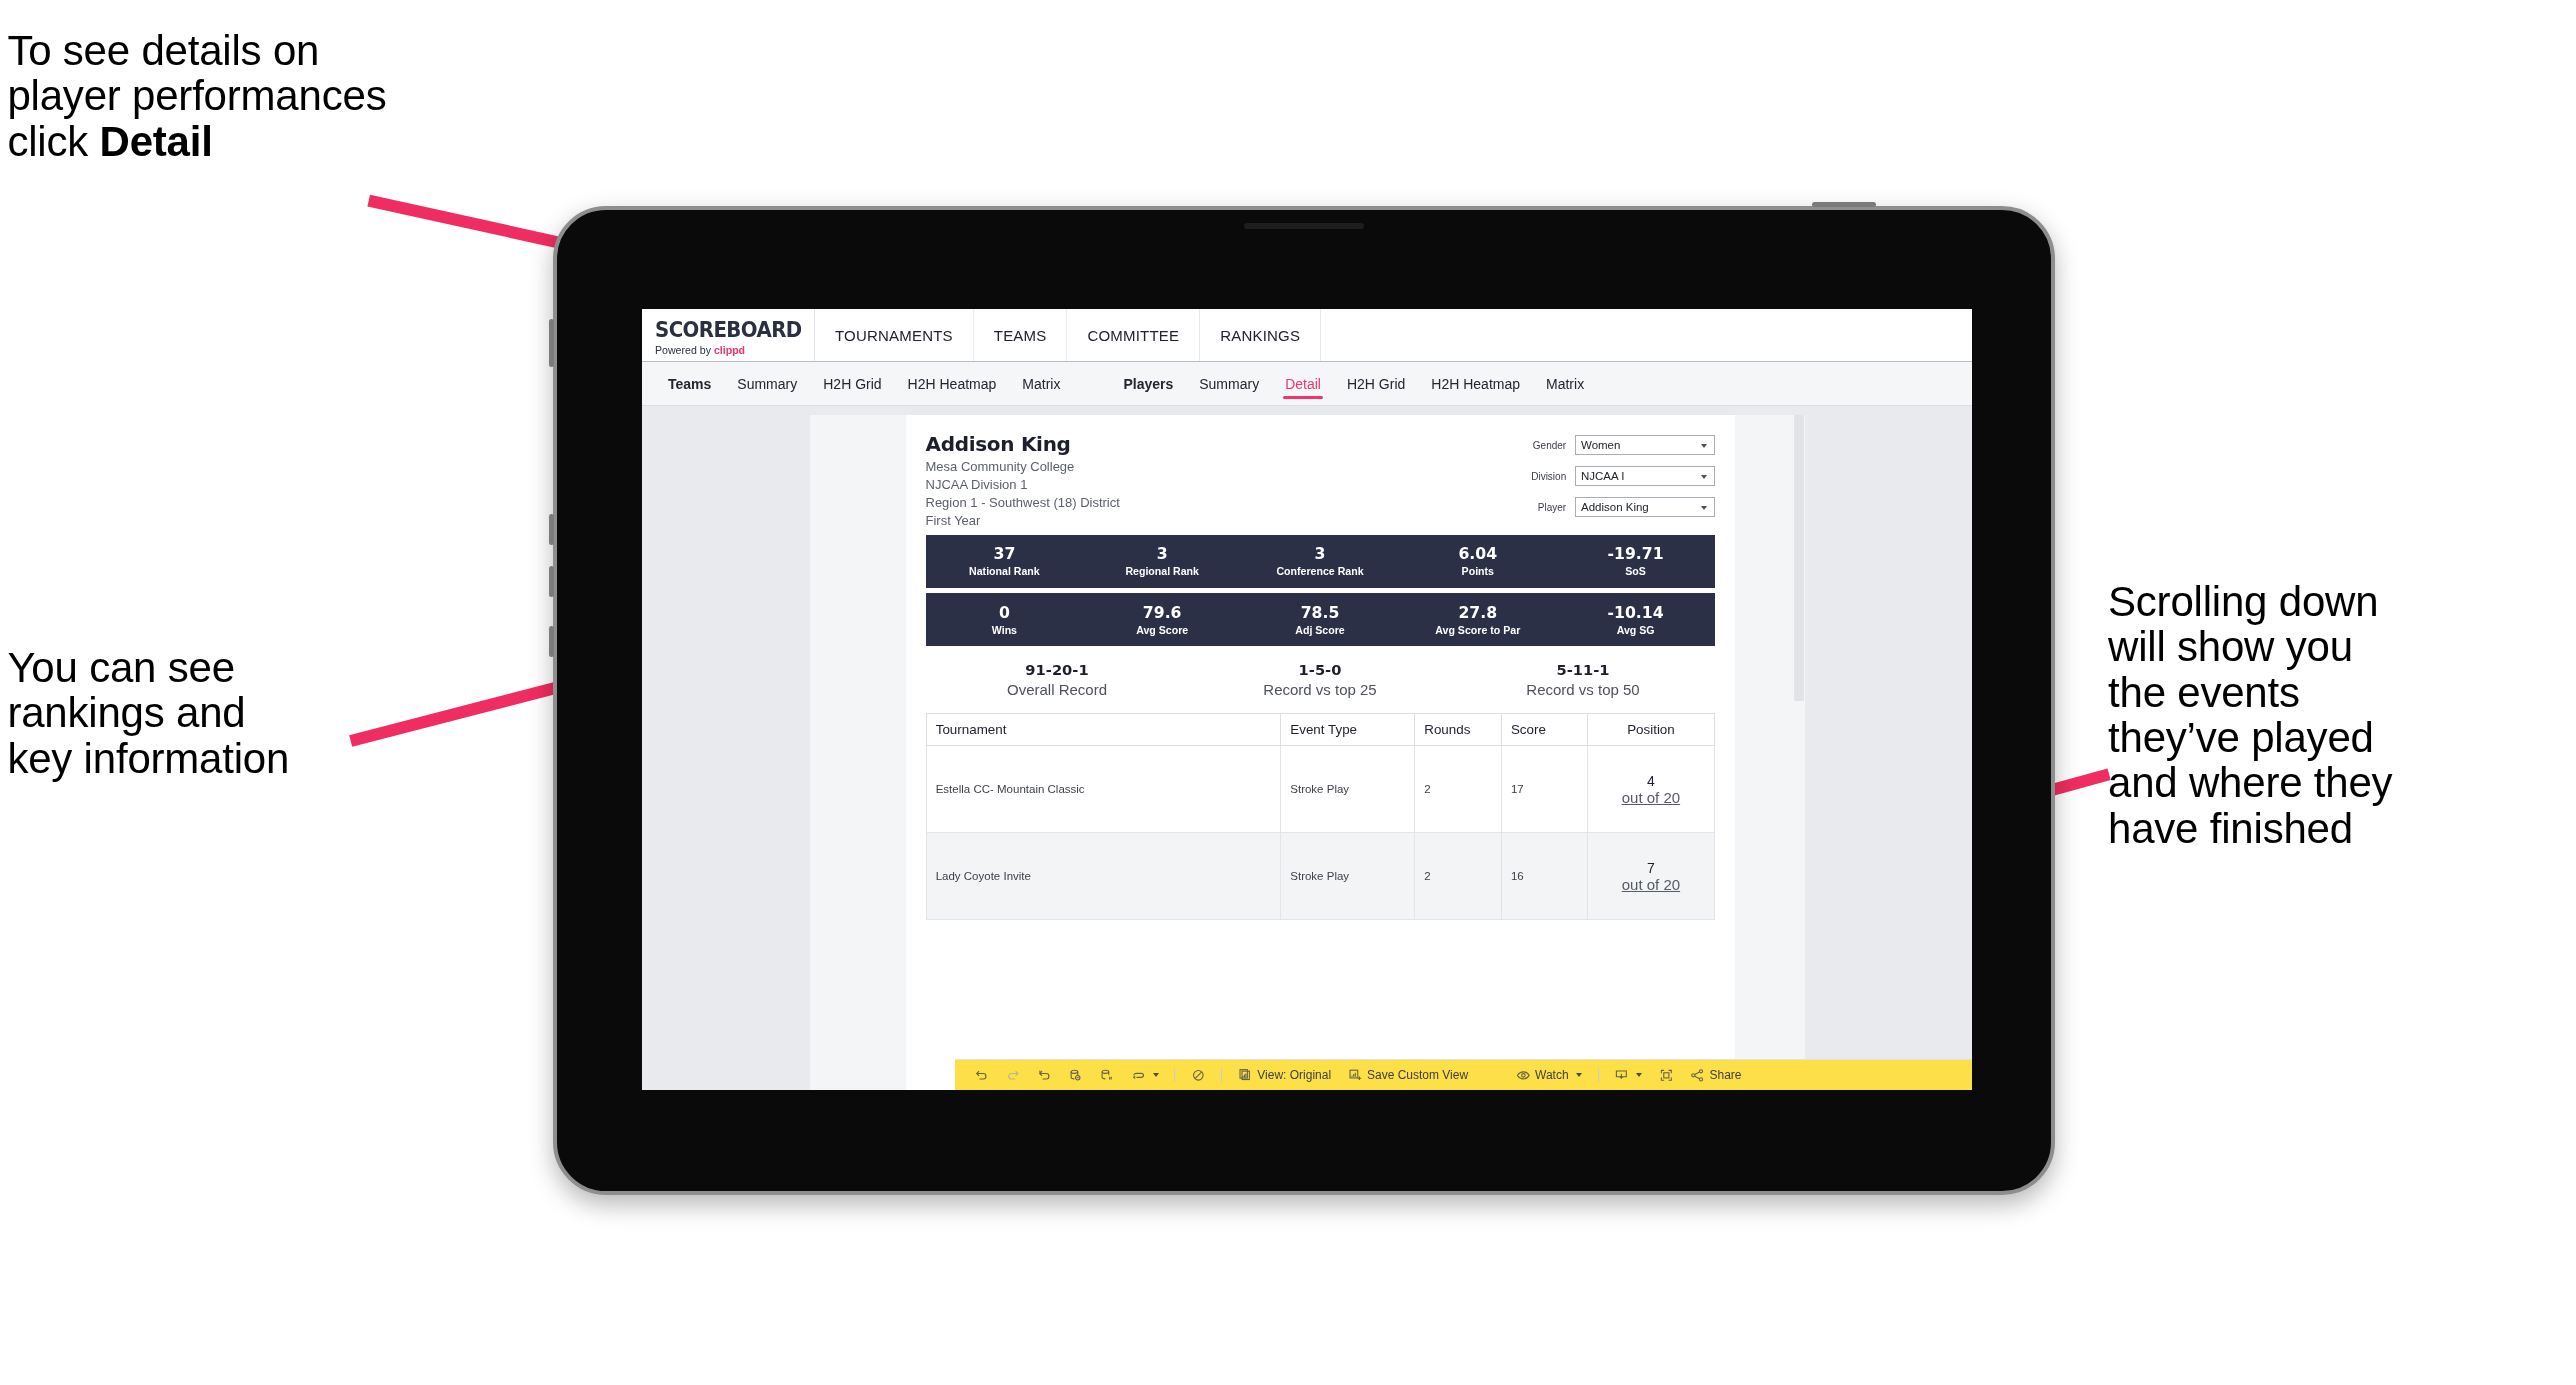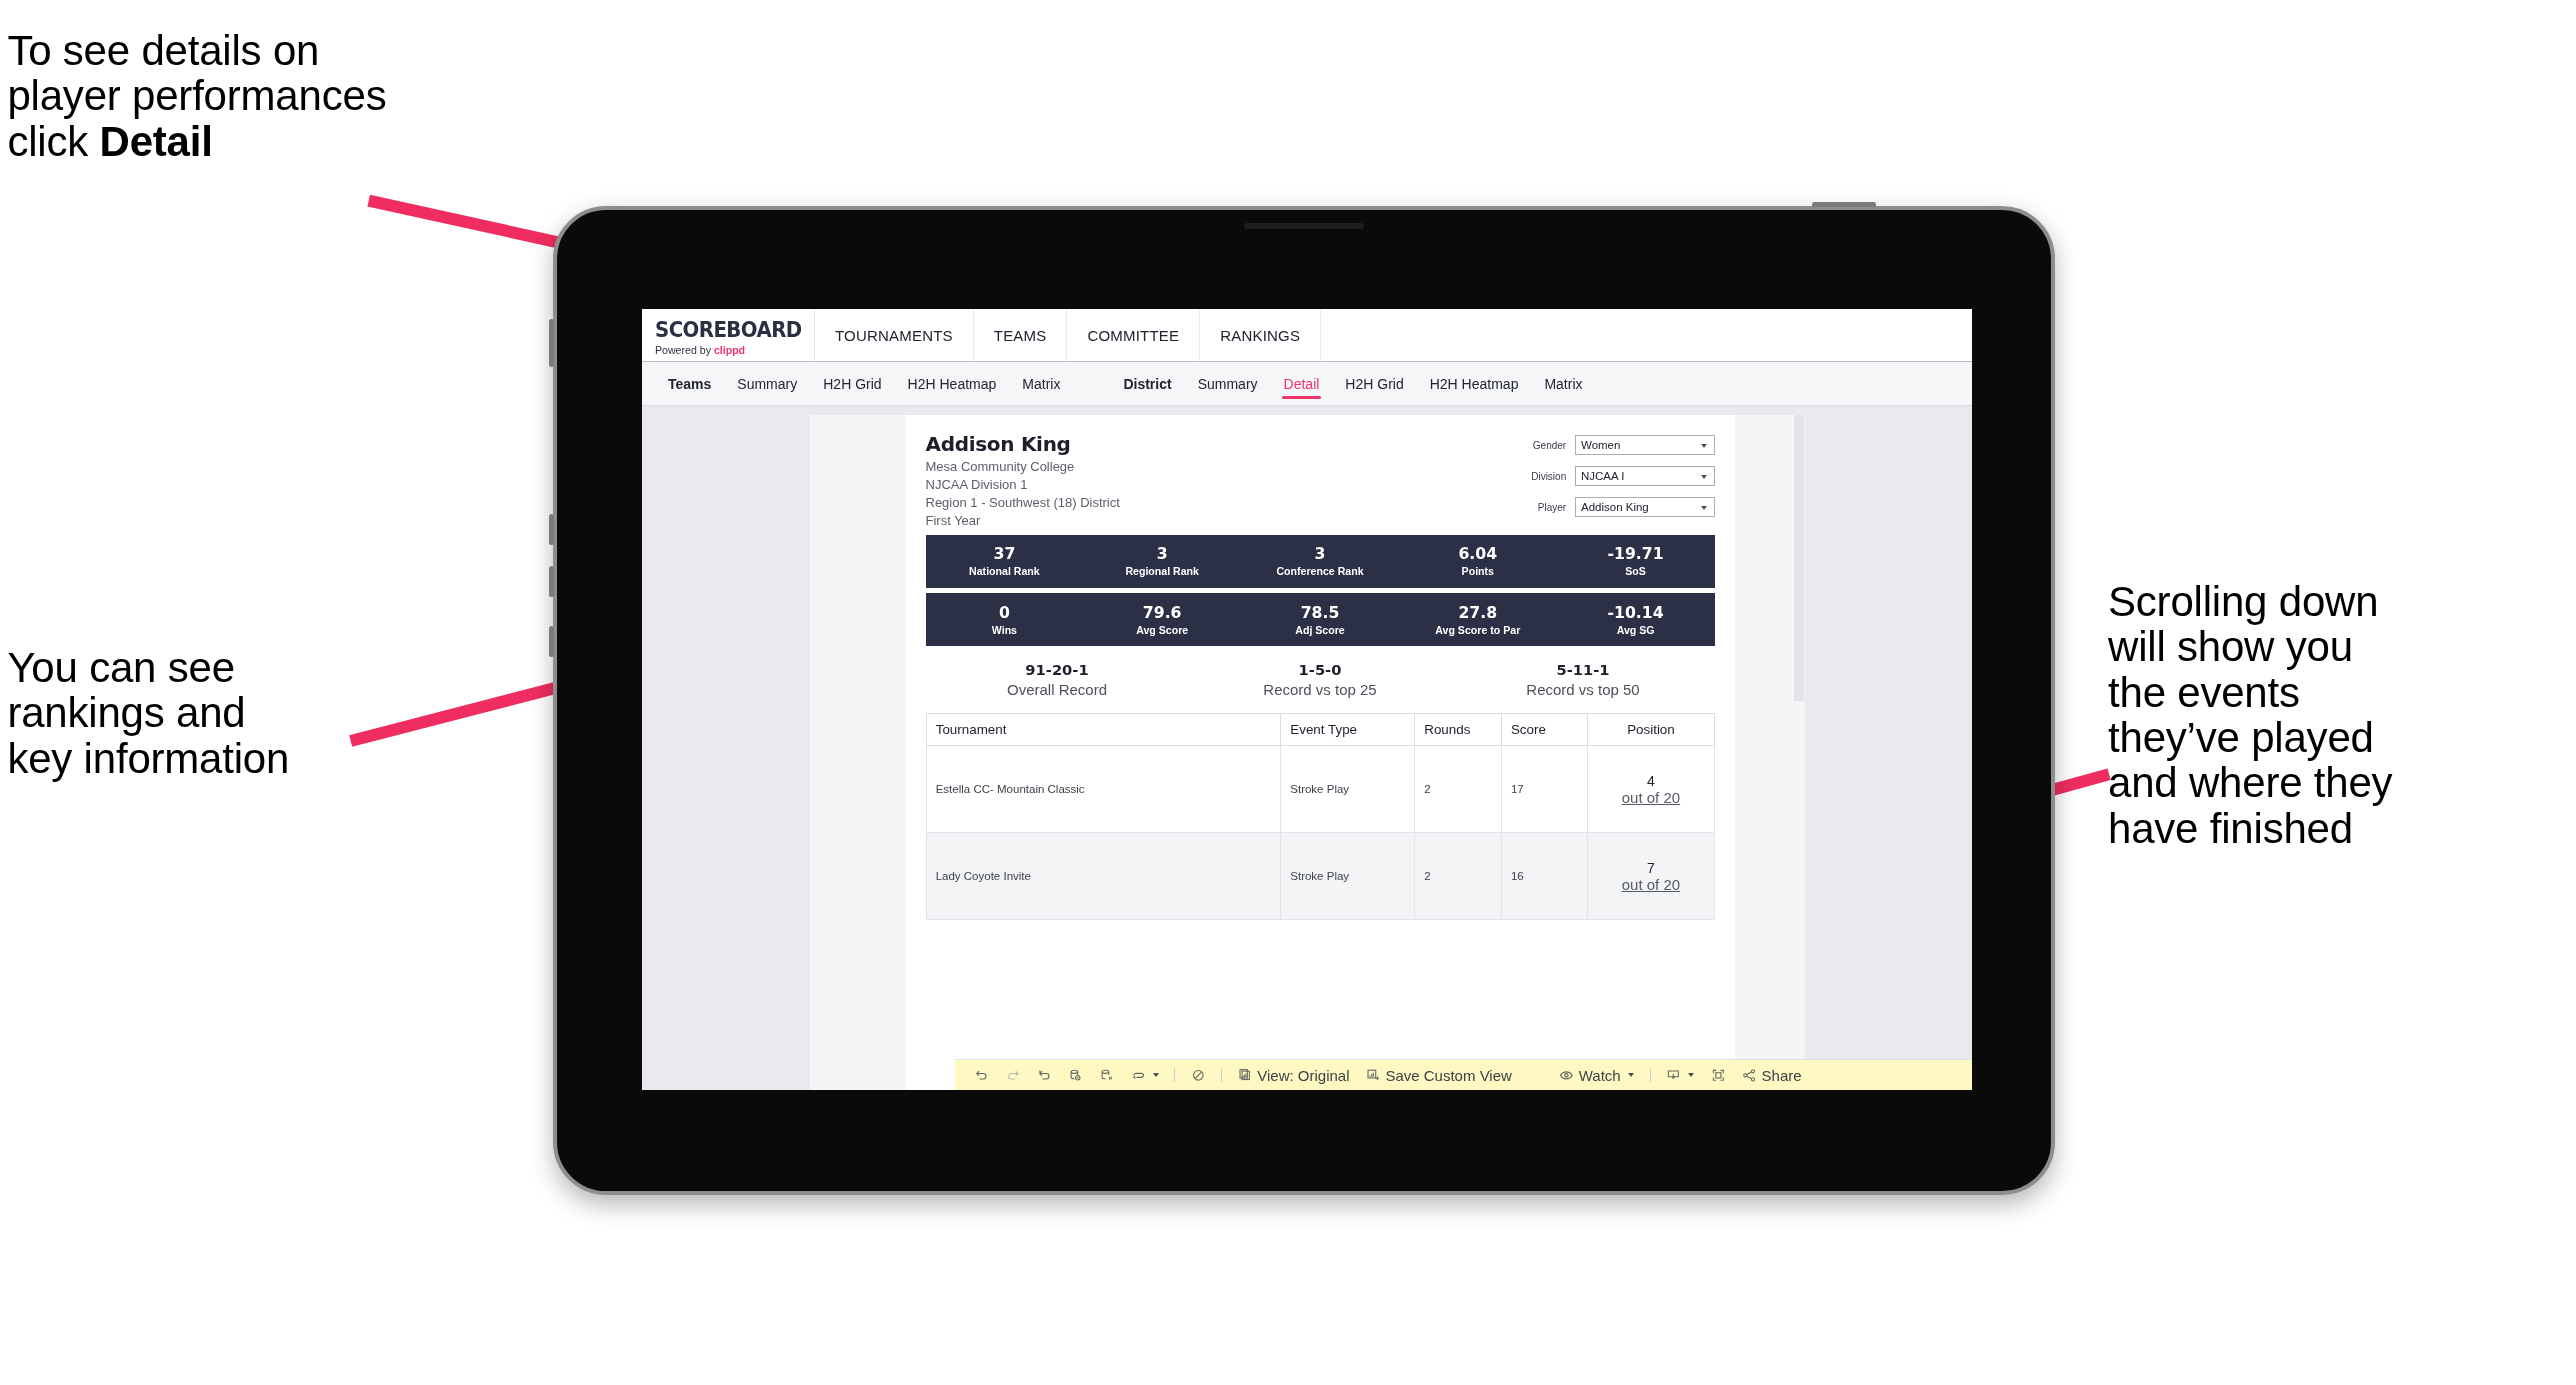--- a/index.html
+++ b/index.html
@@ -182,23 +182,23 @@
 
   
   #sheet-scroll {
     position:absolute; right: 0.9px; top: 0; width: 9.2px; height: 286px;
     background:#e1e3e7;
   }
 
   
   #toolbar {
     position:absolute; left: 313px; bottom: 0; width: 1017px; height: 31px;
-    background:#fef9c3; border-top:0.9px solid #dfe1e5;
+    background:#fde047; border-top:0.9px solid #dfe1e5;
     display:flex; align-items:center; gap: 0; padding-left: 11px;
-    font-size: 15px; color:#3c3f48;
+    font-size: 12px; color:#3c3f48;
   }
   .tb-item { display:flex; align-items:center; gap:4.6px; padding: 0 8.3px; height:31px; }
   .tb-sep { width:0.9px; height:14px; background:#c9ccd2; margin: 0 7.4px; }
   .tb-ico { display:inline-block; width:14.7px; height:14.7px; opacity:0.82; }
   .tb-caret { width:0;height:0;border-left:3.7px solid transparent;border-right:3.7px solid transparent;border-top:4.6px solid #4a4d58; margin-left:2.8px;}
   .tb-spacer { flex: 0 0 31px; }
 </style>
 </head>
 <body>
 
@@ -258,21 +258,21 @@
       <div id="tabbar">
         <div class="tabgroup">
           <div class="tab grouphead">Teams</div>
           <div class="tab">Summary</div>
           <div class="tab">H2H Grid</div>
           <div class="tab">H2H Heatmap</div>
           <div class="tab">Matrix</div>
         </div>
         <div class="tabgap"></div>
         <div class="tabgroup">
-          <div class="tab grouphead">District</div>
+          <div class="tab grouphead">Players</div>
           <div class="tab">Summary</div>
           <div class="tab active">Detail</div>
           <div class="tab">H2H Grid</div>
           <div class="tab">H2H Heatmap</div>
           <div class="tab">Matrix</div>
         </div>
       </div>
 
       <div id="content">
         <div id="sheet">

